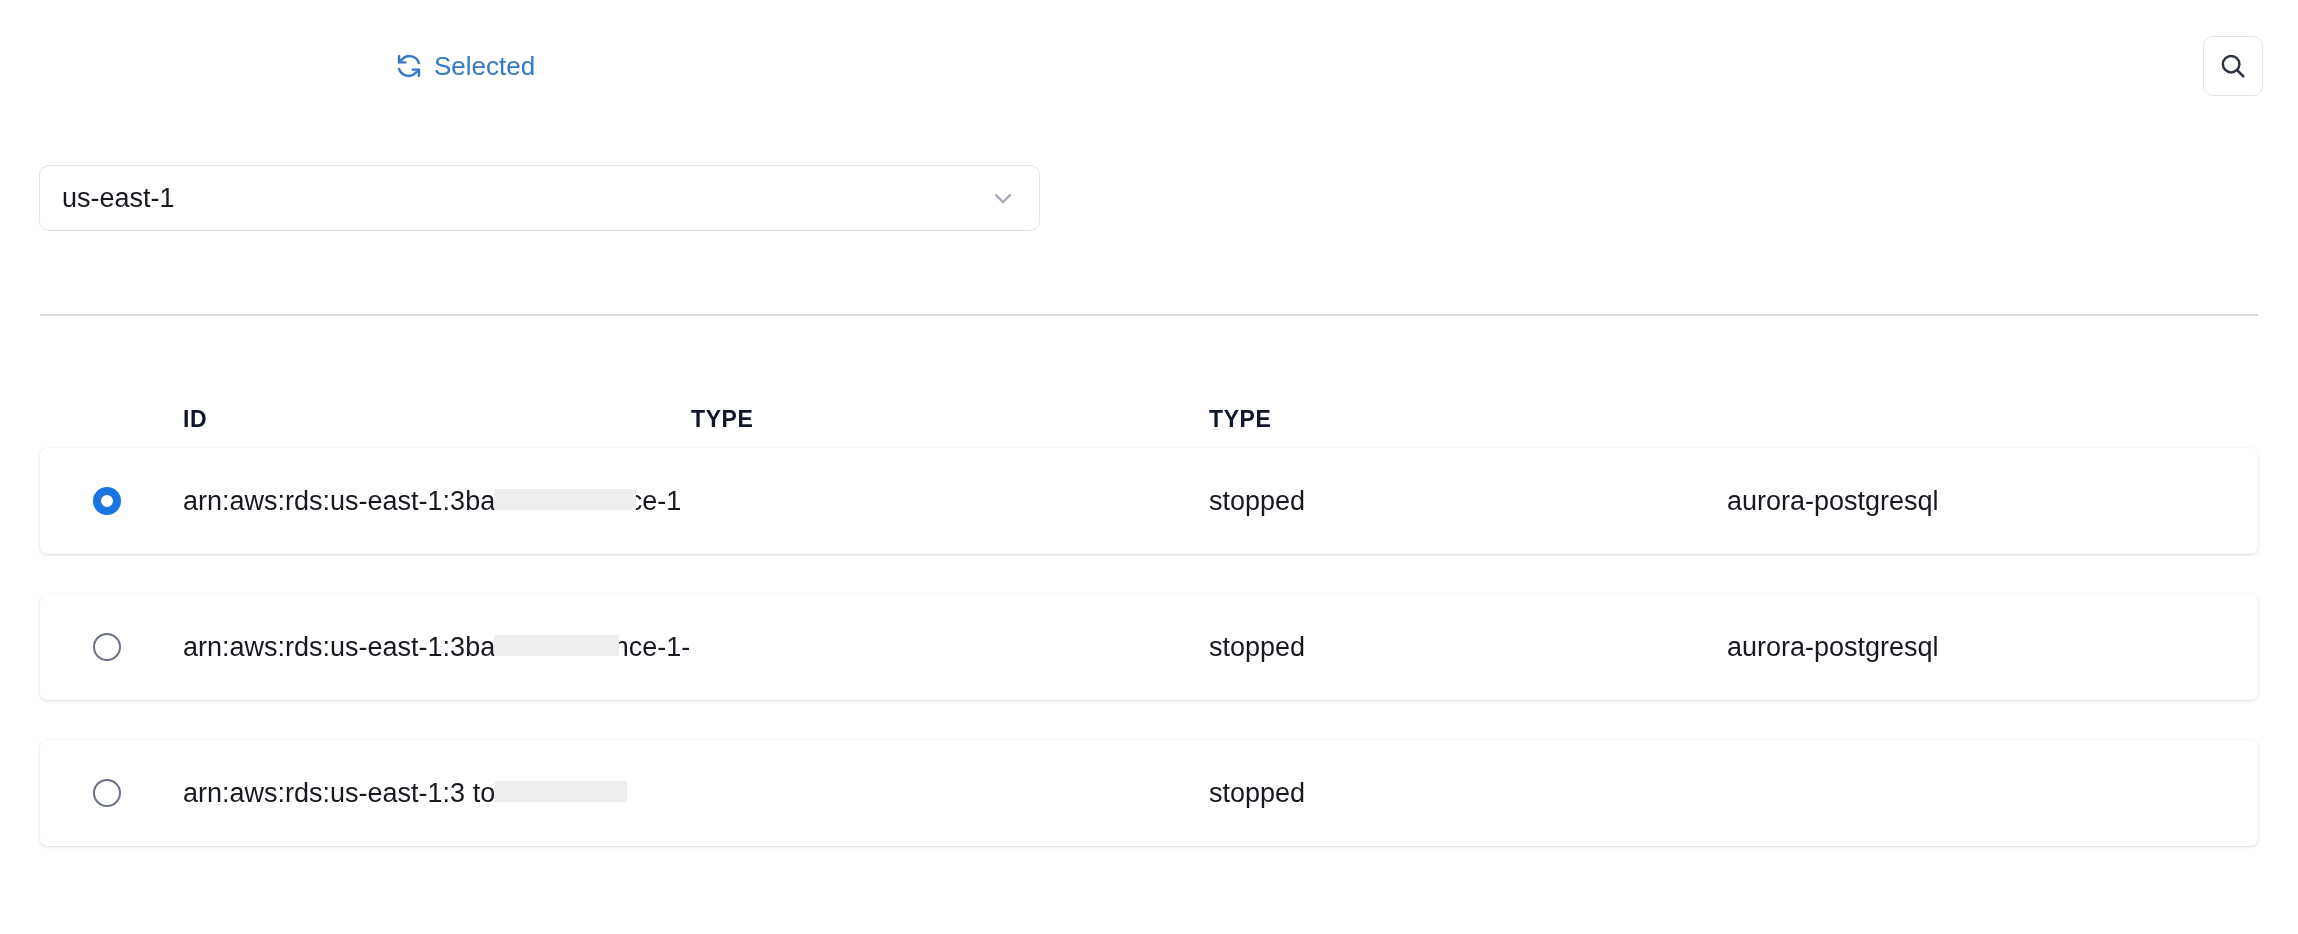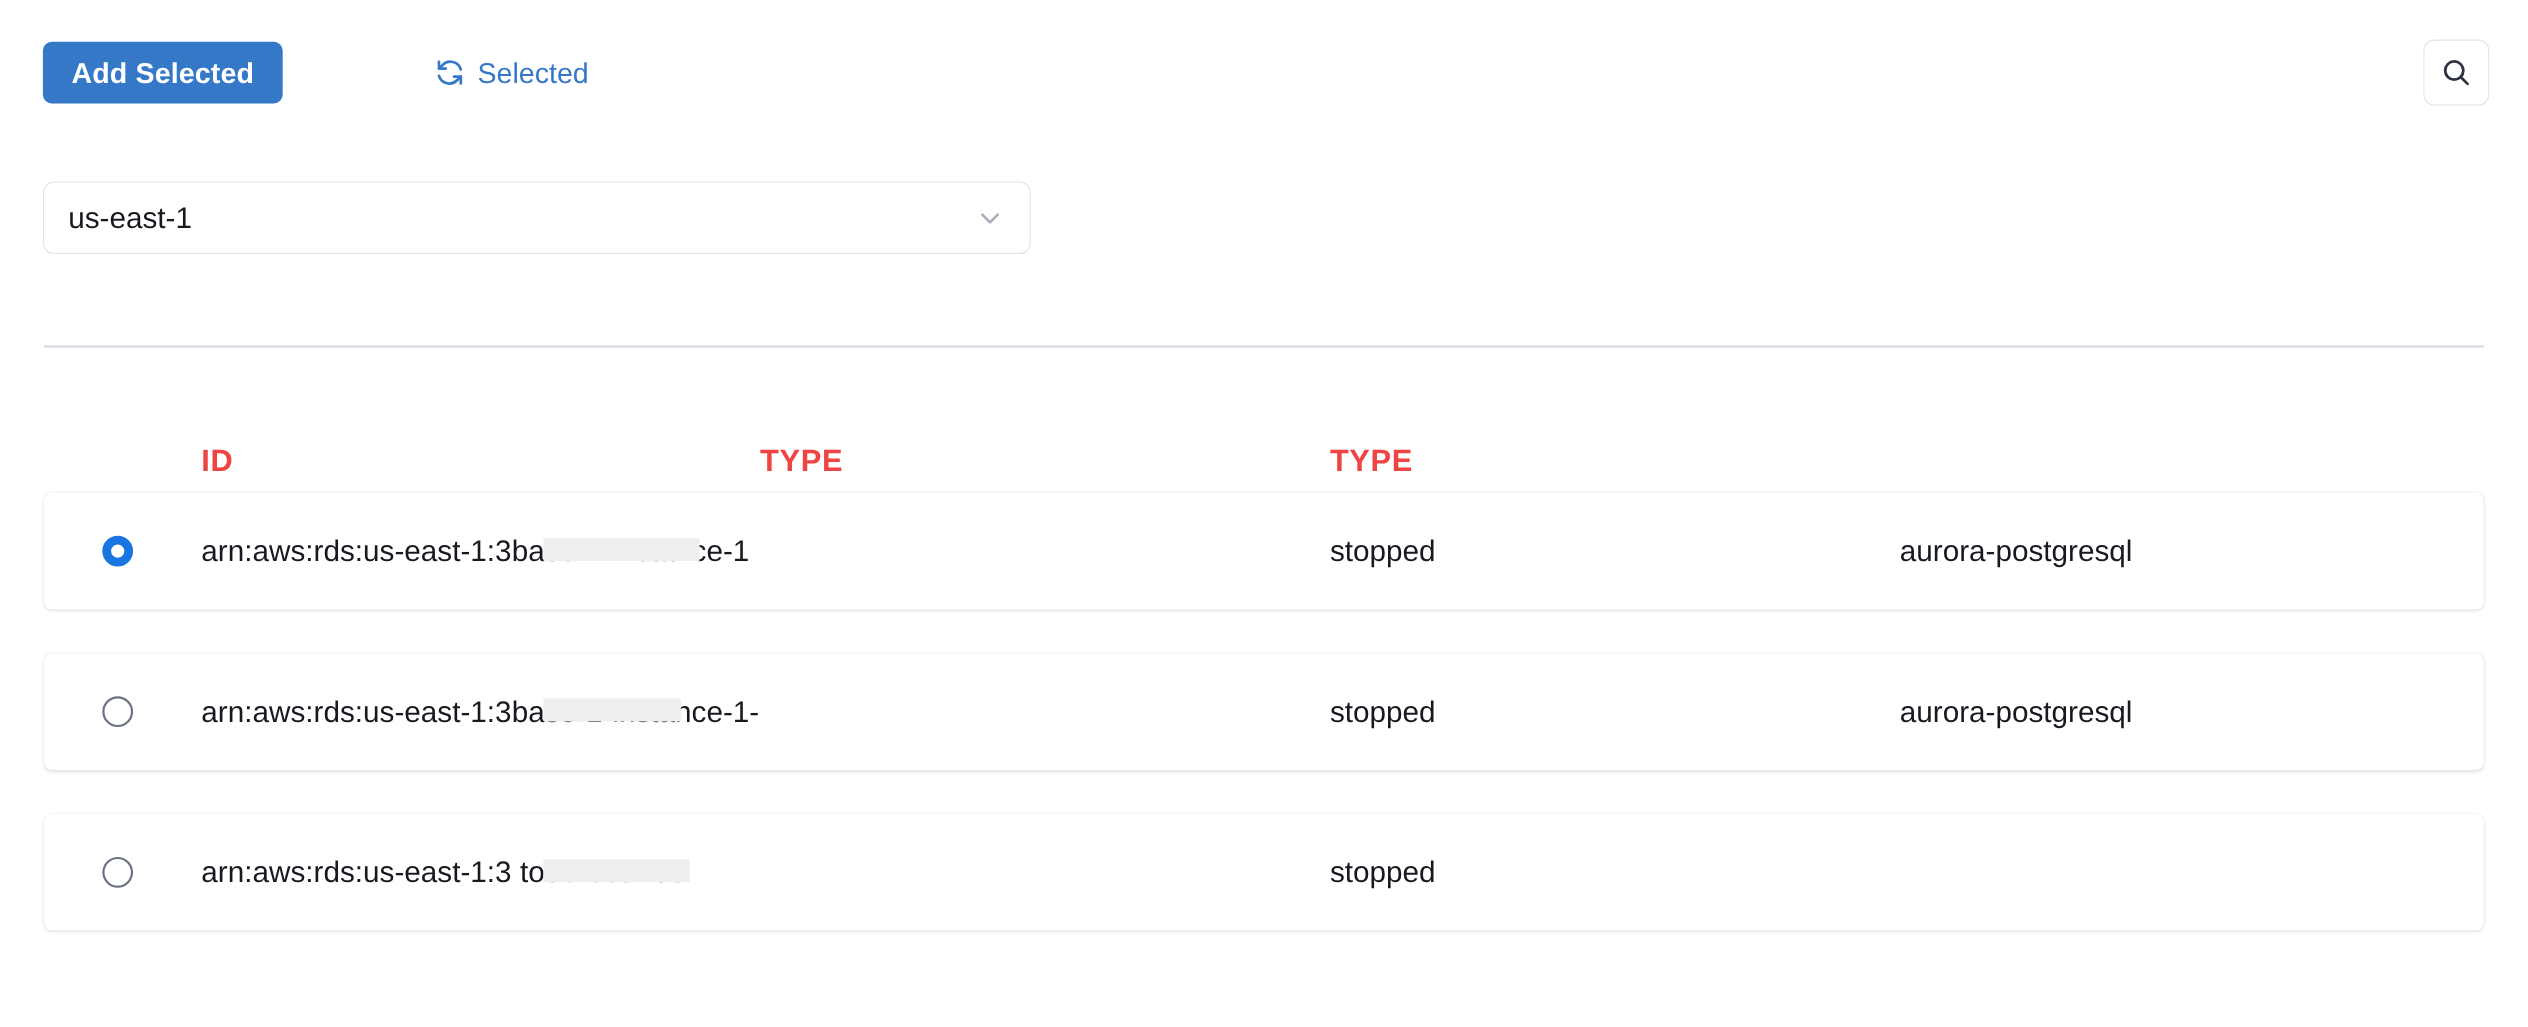--- a/index.html
+++ b/index.html
@@ -78,21 +78,21 @@
     cursor: pointer;
     padding: 0;
   }
   .icon-search { width: 30px; height: 30px; display: block; }
 
   
   .region-select {
     position: absolute;
     left: 39px;
     top: 165px;
-    width: 898px;
+    width: 1001px;
     height: 66px;
     background: #ffffff;
     border: 1.5px solid #e3e4ea;
     border-radius: 10px;
     display: flex;
     align-items: center;
     box-sizing: border-box;
     cursor: pointer;
   }
   .region-select .value {
@@ -128,23 +128,23 @@
     top: 390px;
     width: 2218px;
   }
   .thead {
     display: flex;
     align-items: center;
     height: 58px;
     padding-left: 0;
   }
   .th {
-    font-size: 28px;
+    font-size: 23px;
     font-weight: bold;
-    color: #ef4444;
+    color: #0f172a;
     letter-spacing: 0.6px;
     white-space: nowrap;
   }
   .col-radio  { width: 143px; flex: 0 0 143px; }
   .col-id     { width: 508px; flex: 0 0 508px; }
   .col-name   { width: 518px; flex: 0 0 518px; }
   .col-status { width: 518px; flex: 0 0 518px; }
   .col-type   { flex: 1 1 auto; }
 
   .row {
@@ -204,21 +204,20 @@
     background: #eeeeee;
     border-radius: 1px;
     pointer-events: none;
   }
 </style>
 </head>
 <body>
 
 <div class="toolbar">
 
-  <button class="btn-primary">Add Selected</button>
 
   <button class="btn-link">
     <span class="icon-refresh">
       <svg viewBox="0 0 24 24" width="28" height="28" fill="none" stroke="#3578c8" stroke-width="2.1" stroke-linecap="round" stroke-linejoin="round">
         <path d="M20.5 9.5A8.5 8.5 0 0 0 6.2 6.2L3.5 8.8"></path>
         <polyline points="3.5,3.6 3.5,8.9 8.8,8.9"></polyline>
         <path d="M3.5 14.5a8.5 8.5 0 0 0 14.3 3.3l2.7-2.6"></path>
         <polyline points="20.5,20.4 20.5,15.1 15.2,15.1"></polyline>
       </svg>
     </span>

